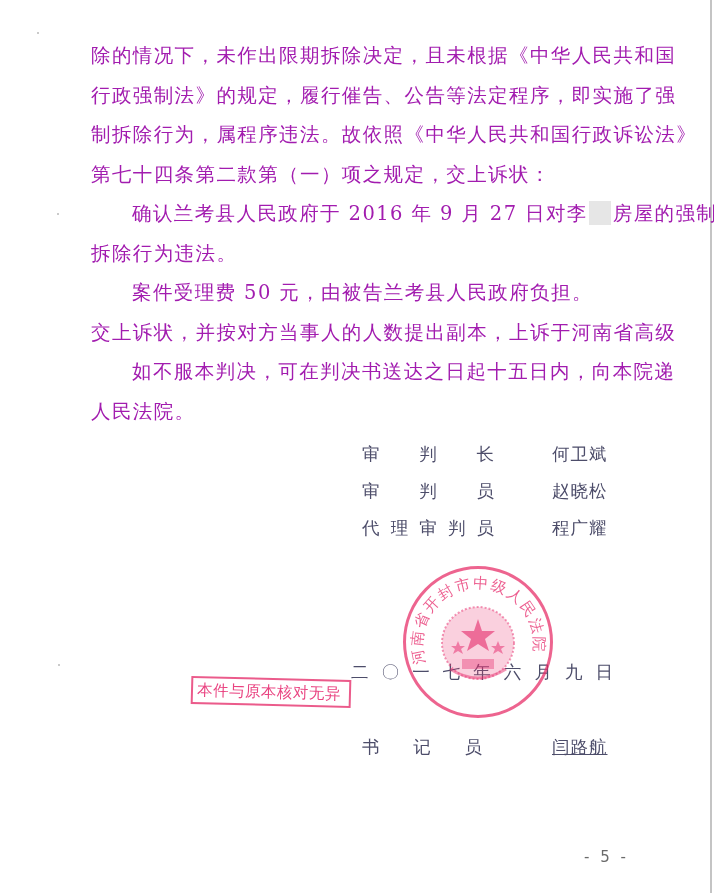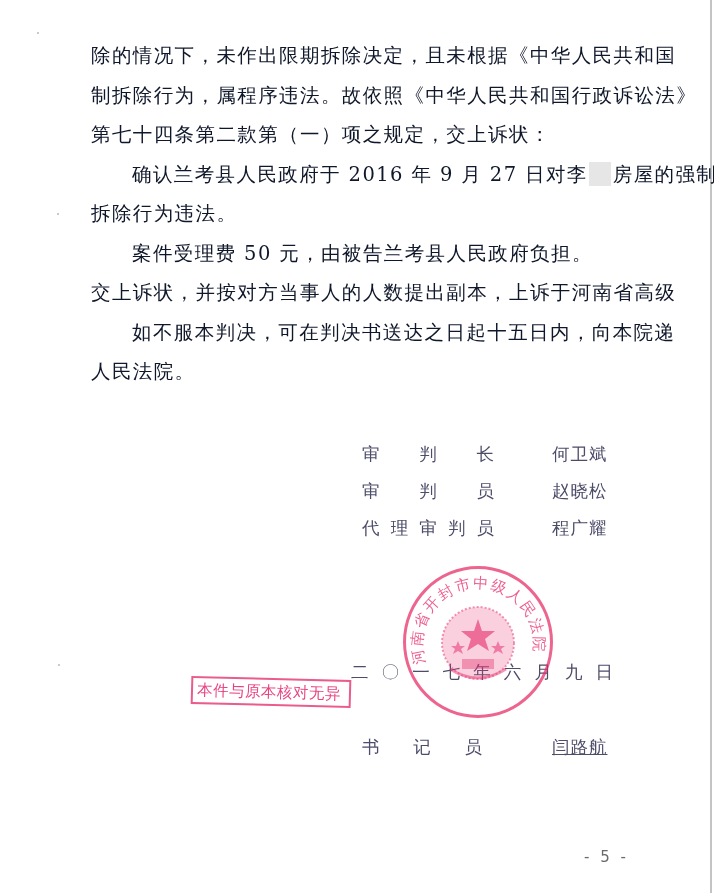--- a/index.html
+++ b/index.html
@@ -36,21 +36,21 @@
       border-radius: 1px;
     }
     .body-text {
       position: absolute;
       left: 91px;
       top: 36px;
       width: 540px;
       font-size: 19.5px;
       line-height: 39.5px;
       letter-spacing: 1.4px;
-      color: #0f172a;
+      color: #a21caf;
     }
     .line {
       white-space: nowrap;
       height: 39.5px;
     }
     .indent { padding-left: 41px; }
     .redact {
       display: inline-block;
       width: 22px;
       height: 24px;
@@ -124,20 +124,21 @@
 <body>
 
 <div class="page">
   <div class="right-edge"></div>
   <div class="speck" style="left:37px;top:32px;"></div>
   <div class="speck" style="left:57px;top:213px;"></div>
   <div class="speck" style="left:58px;top:664px;"></div>
 
   <div class="body-text">
     <div class="line">除的情况下，未作出限期拆除决定，且未根据《中华人民共和国</div>
+    <div class="line">行政强制法》的规定，履行催告、公告等法定程序，即实施了强</div>
     <div class="line">制拆除行为，属程序违法。故依照《中华人民共和国行政诉讼法》</div>
     <div class="line">第七十四条第二款第（一）项之规定，交上诉状：</div>
 
     <div class="line indent"><span>确认兰考县人民政府于 2016 年 9 月 27 日对李</span><span class="redact"></span><span>房屋的强制</span></div>
     <div class="line">拆除行为违法。</div>
 
     <div class="line indent">案件受理费 50 元，由被告兰考县人民政府负担。</div>
 
     <div class="line">交上诉状，并按对方当事人的人数提出副本，上诉于河南省高级</div>
     <div class="line indent">如不服本判决，可在判决书送达之日起十五日内，向本院递</div>

